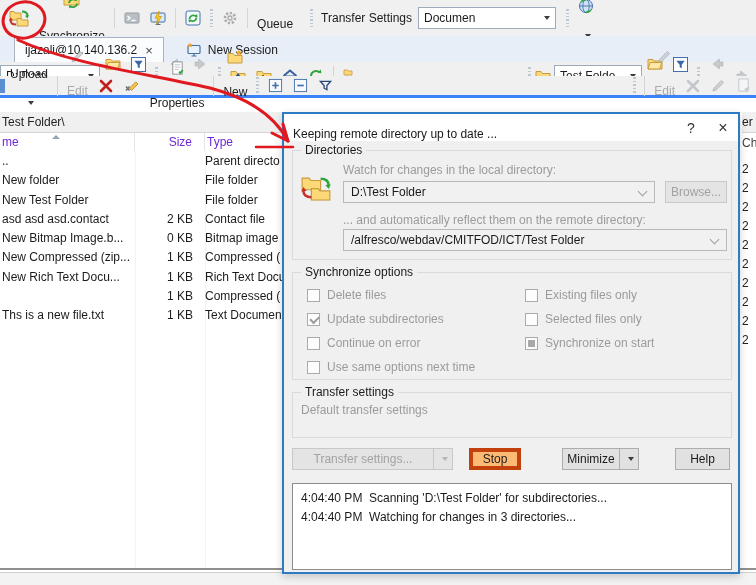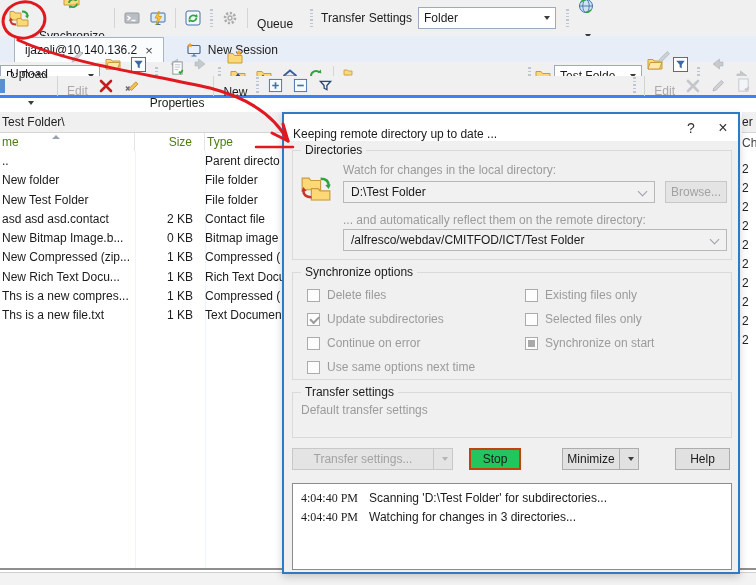--- a/index.html
+++ b/index.html
@@ -24,21 +24,21 @@
 
   
   #tabrow { position:absolute; left:0; top:36px; width:756px; height:26px; background:#e8eef7; display:flex; align-items:flex-end; padding-left:14px; }
   .tab-active { display:inline-flex; align-items:center; gap:8px; height:25px; padding:0 10px; background:#fbfcfd; border:1px solid #aab3c0; border-bottom:none; }
   .tab-plain { display:inline-flex; align-items:center; gap:6px; height:25px; padding:0 12px; margin-left:10px; }
   .tabclose { color:#444; font-size:13px; line-height:1; }
 
   
   #filepanel { position:absolute; left:0; top:112px; width:282px; height:456px; background:#fff; overflow:hidden; }
   #pathbar { position:absolute; left:0; top:0; width:282px; height:21px; background:#f0f0f0; border-bottom:1px solid #d5d5d5; line-height:20px; padding-left:2px; color:#222; }
-  #listhead { position:absolute; left:0; top:21px; width:282px; height:18px; background:#fff; color:#4d7c0f; }
+  #listhead { position:absolute; left:0; top:21px; width:282px; height:18px; background:#fff; color:#6d28d9; }
   #listhead .hc { position:absolute; top:0; height:18px; line-height:18px; border-right:1px solid #e4e4e4; }
   .colline { position:absolute; top:21px; bottom:0; width:1px; background:#eef4fb; }
   #sortcaret { position:absolute; left:52px; top:2px; width:0; height:0; border-left:4px solid transparent; border-right:4px solid transparent; border-bottom:4px solid #98a3ad; }
   #rows { position:absolute; left:0; top:40px; width:282px; }
   .frow { position:relative; height:19.3px; line-height:19.3px; white-space:nowrap; }
   .c-name { position:absolute; left:2px; width:131px; overflow:hidden; }
   .c-size { position:absolute; left:135px; width:58px; text-align:right; }
   .c-type { position:absolute; left:205px; width:77px; overflow:hidden; }
   #bottomline { position:absolute; left:0; top:568px; width:756px; height:2px; background:#8f8f8f; z-index:4; }
   #statusbar { position:absolute; left:0; top:572px; width:756px; height:13px; background:#f3f3f3; border-top:1px solid #d0d0d0; z-index:4; }
@@ -56,30 +56,30 @@
   .dlg-sysbtn { position:absolute; top:0; width:30px; height:27px; display:flex; align-items:center; justify-content:center; color:#333; font-size:14px; }
   #dlg-help { right:32px; }
   #dlg-close { right:0; font-size:16px; }
   .group { position:absolute; border:1px solid #dadada; }
   .gcap { position:absolute; left:8px; top:-8px; background:#f0f0f0; padding:0 4px; color:#1b1b1b; }
   .glabel { position:absolute; color:#9b9b9b; white-space:nowrap; }
   .dcombo { position:absolute; height:22px; background:#f1f1f1; border:1px solid #b9b9b9; color:#1b1b1b; line-height:20px; padding:0 7px; white-space:nowrap; overflow:hidden; }
   .dchev { position:absolute; right:8px; top:6px; width:7px; height:7px; border-right:1.5px solid #9aa0a6; border-bottom:1.5px solid #9aa0a6; transform:rotate(45deg); }
   .btn { position:absolute; height:22px; background:#e1e1e1; border:1px solid #adadad; display:flex; align-items:center; justify-content:center; color:#1b1b1b; }
   .btn.dis { background:#e4e4e4; border-color:#c8c8c8; color:#a2a2a2; }
-  .btn.primary { border:2px solid #c2410c; background:#22c55e; }
+  .btn.primary { border:4px solid #c2410c; background:#fdba74; }
   .splitdd { position:absolute; height:22px; width:19px; border:1px solid #adadad; border-left:none; display:flex; align-items:center; justify-content:center; background:#e1e1e1; }
   .splitdd.dis { background:#e4e4e4; border-color:#c8c8c8; }
   .cb { position:absolute; display:flex; align-items:center; gap:7px; color:#9b9b9b; height:16px; }
   .cb .box { width:13px; height:13px; background:#fdfdfd; border:1px solid #ababab; position:relative; flex:none; }
   .cb.checked .box::after { content:""; position:absolute; left:1.5px; top:2.5px; width:7px; height:3.5px; border-left:2px solid #9b9b9b; border-bottom:2px solid #9b9b9b; transform:rotate(-45deg); }
   .cb.indeterminate .box::after { content:""; position:absolute; inset:2px; background:#a9a9a9; }
   #dlg-log { position:absolute; left:8px; top:369px; width:440px; height:87px; background:#fff; border:1px solid #8c8c8c; padding:5px 0 0 8px; }
   .logline { height:19px; line-height:19px; white-space:nowrap; color:#1b1b1b; }
-  .logtime { display:inline-block; width:68px;font-family:Liberation Serif, serif; }
+  .logtime { display:inline-block; width:68px; }
 
   
   #overlay { position:absolute; left:0; top:0; width:756px; height:585px; pointer-events:none; z-index:50; }
 </style>
 </head>
 <body>
 
 <svg width="0" height="0" style="position:absolute">
 <defs>
   <symbol id="i-folder" viewBox="0 0 16 16">
@@ -269,21 +269,21 @@
     <span class="tbtn">
         <svg class="ic" width="16" height="16">
           <use href="#i-queue"></use>
         </svg>
         <span>Queue</span>
         <span class="dd"></span>
       </span>
     <span class="grip" style="margin-left:12px"></span>
     <span style="margin:0 6px 0 4px">Transfer Settings</span>
     <span class="combo" style="width:138px">
-        <span>Folder</span>
+        <span>Documen</span>
         <span class="dd"></span>
       </span>
     <span class="grip" style="margin-left:10px"></span>
     <span class="tbtn">
         <svg class="ic" width="16" height="16">
           <use href="#i-globe"></use>
         </svg>
         <span class="dd"></span>
       </span>
   </div>
@@ -514,21 +514,20 @@
           <span class="c-name">New Compressed (zip...</span>
           <span class="c-size">1 KB</span>
           <span class="c-type">Compressed (</span>
         </div>
       <div class="frow">
           <span class="c-name">New Rich Text Docu...</span>
           <span class="c-size">1 KB</span>
           <span class="c-type">Rich Text Docu</span>
         </div>
       <div class="frow">
-          <span class="c-name">Ths is a new compres...</span>
           <span class="c-size">1 KB</span>
           <span class="c-type">Compressed (</span>
         </div>
       <div class="frow">
           <span class="c-name">Ths is a new file.txt</span>
           <span class="c-size">1 KB</span>
           <span class="c-type">Text Documen</span>
         </div>
     </div>
   </div>

